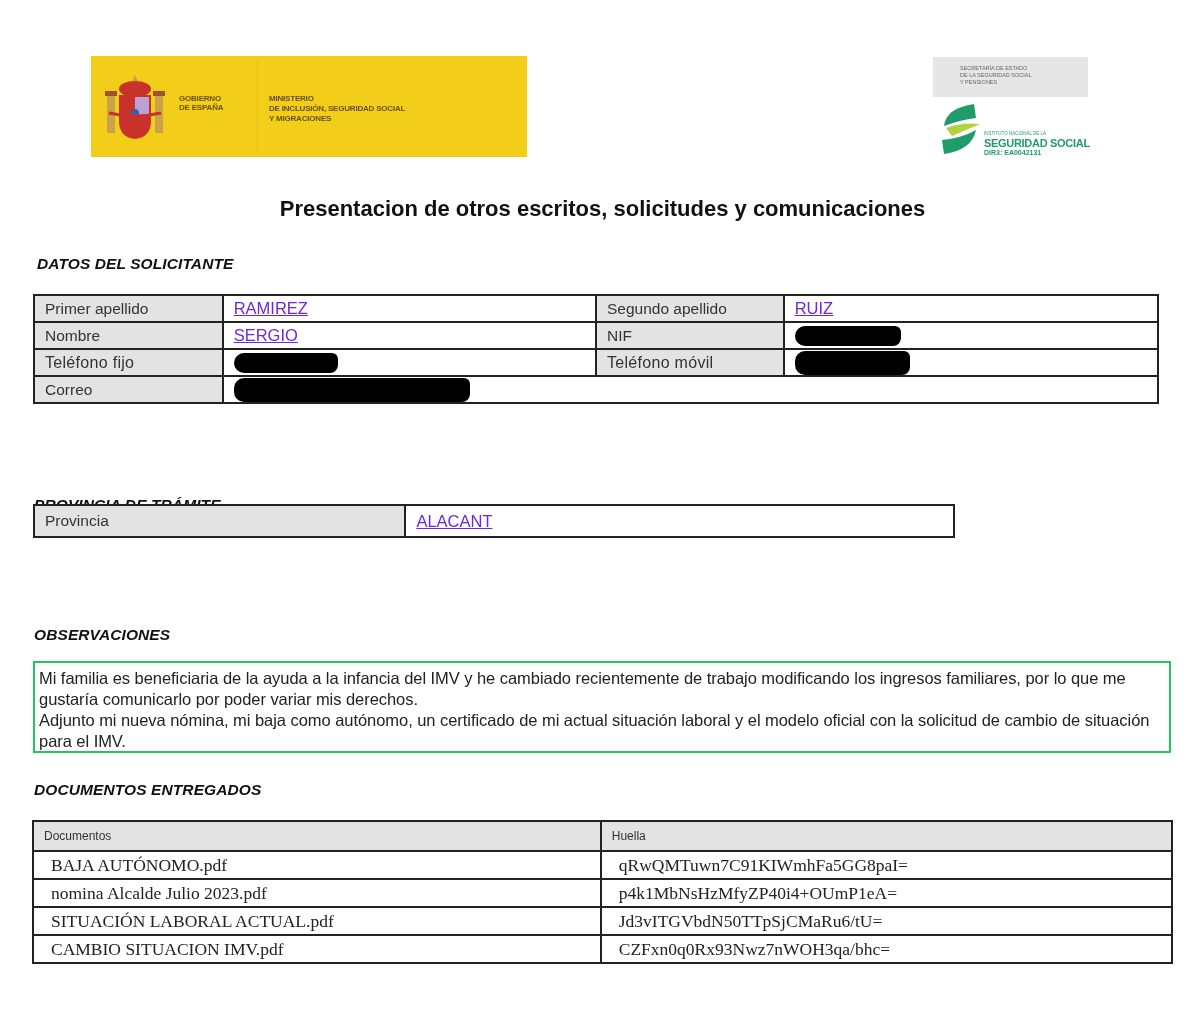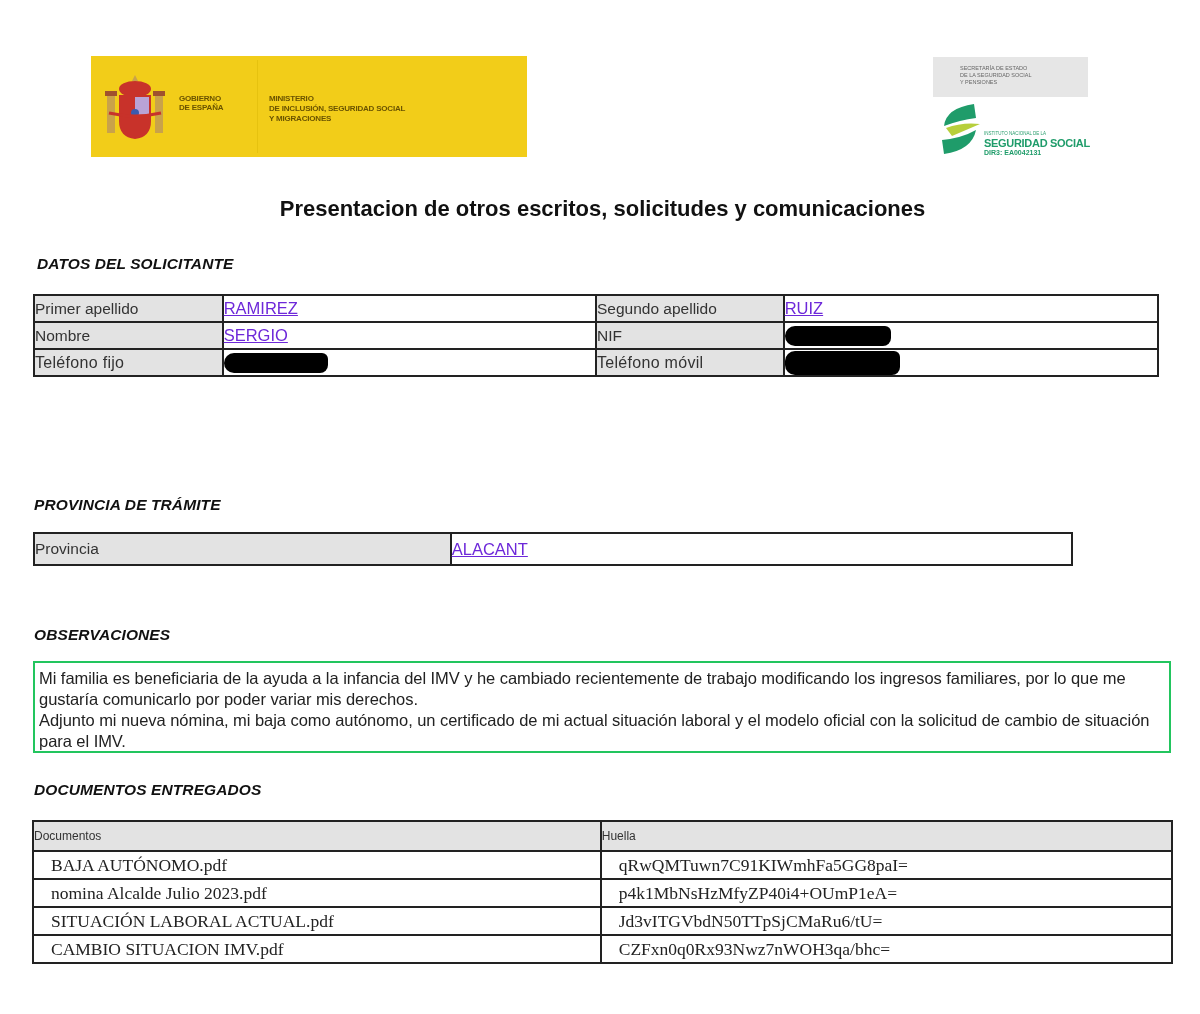--- a/index.html
+++ b/index.html
@@ -36,21 +36,21 @@
 
   .doc-title {
     left: 0; width: 1205px; top: 196px; text-align: center; font-size: 22px; font-weight: bold; color: #111;
   }
 
   .section-heading {
     font-size: 15.5px; font-weight: bold; font-style: italic; color: #111; letter-spacing: 0.1px;
   }
 
   table { border-collapse: collapse; position: absolute; }
-  td, th { border: 2px solid #222; padding: 0 0; font-size: 16.5px; height: 27px; box-sizing: border-box; text-align: left; font-weight: normal; }
+  td, th { border: 2px solid #222; padding: 0 10px; font-size: 16.5px; height: 27px; box-sizing: border-box; text-align: left; font-weight: normal; }
   .lbl { background: #e3e3e3; color: #333; font-size: 15.5px; }
   .lbl.small { font-size: 16px; letter-spacing: 0.3px; }
   .val { background: #fff; color: #6d28d9; text-decoration: underline; }
   .redact {
     display: inline-block; height: 20px; background: #000; border-radius: 10px 6px 8px 10px; vertical-align: middle;
   }
 
   .obs-box {
     left: 33px; top: 661px; width: 1138px; height: 92px; border: 2px solid #22c55e; box-sizing: border-box;
     padding: 5px 4px; font-size: 16.5px; line-height: 21px; color: #222; letter-spacing: -0.05px;
@@ -128,25 +128,29 @@
     <td class="val">SERGIO</td>
     <td class="lbl">NIF</td>
     <td class="val"><span class="redact" style="width:106px"></span></td>
   </tr>
   <tr>
     <td class="lbl small">Teléfono fijo</td>
     <td class="val"><span class="redact" style="width:104px"></span></td>
     <td class="lbl small">Teléfono móvil</td>
     <td class="val"><span class="redact" style="width:115px; height:24px"></span></td>
   </tr>
+  <tr>
+    <td class="lbl">Correo</td>
+    <td class="val" colspan="3"><span class="redact" style="width:236px; height:24px"></span></td>
+  </tr>
 </tbody>
   </table>
 
 <div class="abs section-heading" style="left:34px; top:496px;">PROVINCIA DE TRÁMITE</div>
-<table style="left:33px; top:532px; width:1040px;">
+<table style="left:33px; top:504px; width:922px;">
   <colgroup>
       <col style="width:456px">
       <col style="width:682px">
     </colgroup>
   <tbody>
       <tr>
     <td class="lbl" style="height:32px">Provincia</td>
     <td class="val" style="height:32px">ALACANT</td>
   </tr>
 </tbody>

